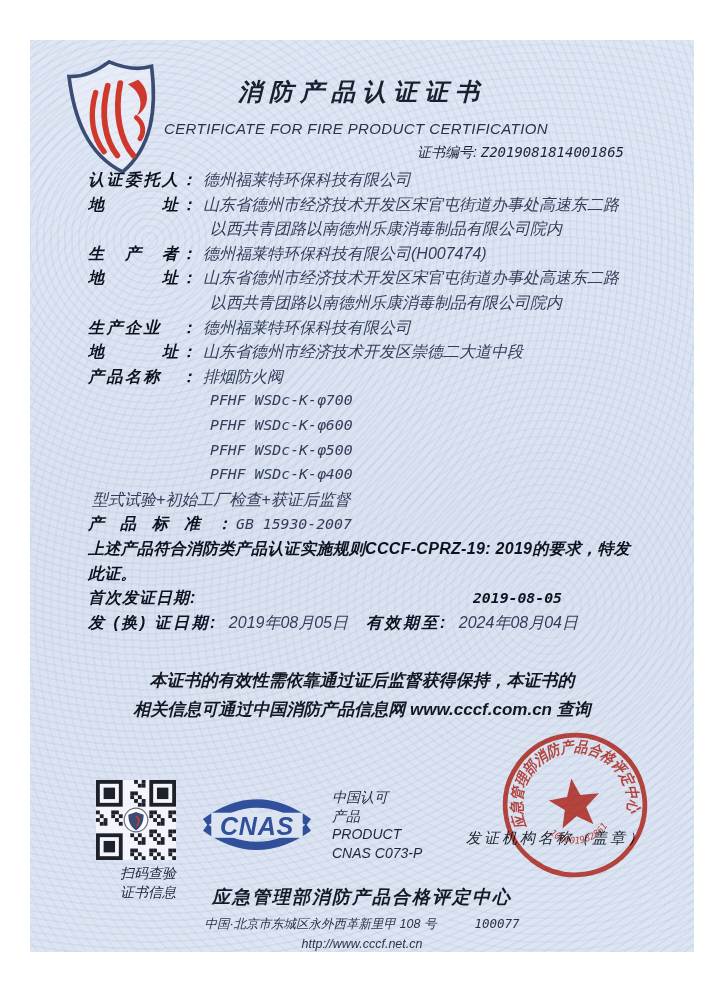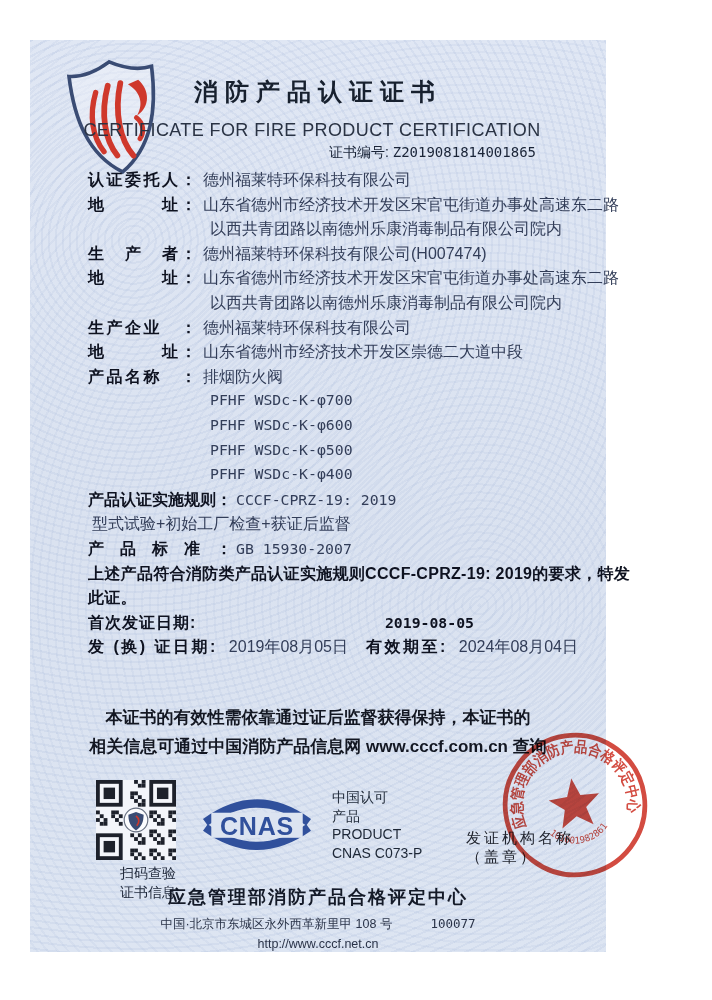--- a/index.html
+++ b/index.html
@@ -1,41 +1,41 @@
 <!DOCTYPE html>
 <html><head>
 <meta charset="utf-8">
 <style>
   html,body{margin:0;padding:0}
   body{width:712px;height:1000px;position:relative;background:#ffffff;overflow:hidden;
        font-family:"Liberation Sans","DejaVu Sans",sans-serif;-webkit-font-smoothing:antialiased}
-  .paper{position:absolute;left:30px;top:40px;width:576px;height:912px;background:#dce4f1;
+  .paper{position:absolute;left:30px;top:40px;width:664px;height:912px;background:#dce4f1;
     background-image:
       repeating-radial-gradient(circle at 18% 22%, rgba(150,170,210,.14) 0 2px, rgba(255,255,255,0) 2px 7px),
       repeating-radial-gradient(circle at 78% 62%, rgba(150,170,210,.11) 0 2px, rgba(255,255,255,0) 2px 8px),
-      linear-gradient(180deg,#e0e7f4 0%,#dae2f0 55%,#dde5f2 100%);}
+      linear-gradient(180deg,#e0e7f4 0%,#dae2f0 55%,#dde5f2 100%); font-style: italic;}
   .logo{position:absolute;left:22px;top:14px;width:128px;height:128px}
   .title{position:absolute;left:0;right:0;top:36px;text-align:center;font-size:24px;font-weight:bold;
          letter-spacing:7px;color:#17202e}
-  .subtitle{position:absolute;left:0;right:12px;top:80px;text-align:center;font-size:18px;color:#2a3344;letter-spacing:.4px}
+  .subtitle{position:absolute;left:0;right:12px;top:80px;text-align:center;font-size:15px;color:#2a3344;letter-spacing:.4px}
   .certno{position:absolute;right:70px;top:104px;font-size:14px;color:#1a2437}
   .certno .num{font-family:"DejaVu Sans Mono",monospace}
   .fields{position:absolute;left:58px;top:130px;right:12px}
   .row{display:flex;align-items:baseline;height:24.6px;font-size:16px;white-space:pre}
   .lab{font-weight:bold;letter-spacing:2.5px;color:#0e1220;white-space:pre}
   .long .lab{letter-spacing:0}
   .stmt .lab{letter-spacing:.3px}
   .val{color:#323d58;white-space:pre;margin-left:4px}
   .mono{font-family:"DejaVu Sans Mono",monospace;font-size:14.8px}
   .ind{padding-left:118px}
   .ctr{justify-content:space-between;padding-right:120px}
   .ctr .lab{letter-spacing:1px}
   .ctr .val{font-weight:bold;color:#0e1220}
   .lab2{margin-left:18px}
-  .notice{position:absolute;left:0;right:0;top:663px;text-align:center;font-weight:600;font-size:17px;
+  .notice{position:absolute;left:0;right:0;top:626px;text-align:center;font-weight:600;font-size:17px;
           color:#131722;line-height:29px}
   .qr{position:absolute;left:66px;top:740px;width:80px;height:80px}
   .qrcap{position:absolute;left:58px;top:824px;width:120px;text-align:center;font-size:14px;color:#222b3d;line-height:19px}
   .cnas{position:absolute;left:168px;top:746px;width:118px;height:80px}
   .cnastext{position:absolute;left:302px;top:748px;font-size:14px;color:#1d2736;line-height:18.5px}
   .sealcap{position:absolute;left:436px;top:789px;font-size:15px;letter-spacing:3px;color:#20242e;
            font-family:"Liberation Serif","DejaVu Serif",serif;z-index:1}
   .seal{position:absolute;left:468px;top:688px;width:154px;height:154px;opacity:.9;mix-blend-mode:multiply;
         transform:rotate(-8deg);z-index:2}
   .f-org{position:absolute;left:0;right:0;top:845px;text-align:center;font-size:18px;font-weight:bold;
@@ -71,21 +71,20 @@
       <div class="row"><span class="lab">生　产　者：</span><span class="val">德州福莱特环保科技有限公司(H007474)</span></div>
       <div class="row"><span class="lab">地　　　址：</span><span class="val">山东省德州市经济技术开发区宋官屯街道办事处高速东二路</span></div>
       <div class="row ind"><span class="val">以西共青团路以南德州乐康消毒制品有限公司院内</span></div>
       <div class="row"><span class="lab">生产企业　：</span><span class="val">德州福莱特环保科技有限公司</span></div>
       <div class="row"><span class="lab">地　　　址：</span><span class="val">山东省德州市经济技术开发区崇德二大道中段</span></div>
       <div class="row"><span class="lab">产品名称　：</span><span class="val">排烟防火阀</span></div>
       <div class="row ind"><span class="val mono">PFHF WSDc-K-φ700</span></div>
       <div class="row ind"><span class="val mono">PFHF WSDc-K-φ600</span></div>
       <div class="row ind"><span class="val mono">PFHF WSDc-K-φ500</span></div>
       <div class="row ind"><span class="val mono">PFHF WSDc-K-φ400</span></div>
-      <div class="row long"><span class="lab">产品认证实施规则：</span><span class="val mono">CCCF-CPRZ-19: 2019</span></div>
       <div class="row long"><span class="val">型式试验+初始工厂检查+获证后监督</span></div>
       <div class="row long"><span class="lab">产　品　标　准　：</span><span class="val mono">GB 15930-2007</span></div>
       <div class="row stmt"><span class="lab">上述产品符合消防类产品认证实施规则CCCF-CPRZ-19: 2019的要求，特发</span></div>
       <div class="row stmt"><span class="lab">此证。</span></div>
       <div class="row ctr"><span class="lab">首次发证日期: </span><span class="val mono">2019-08-05</span></div>
       <div class="row"><span class="lab">发 (换) 证日期: </span><span class="val">2019年08月05日</span><span class="lab lab2">有效期至: </span><span class="val">2024年08月04日</span></div>
     </div>
 
   <div class="notice">
     <div>本证书的有效性需依靠通过证后监督获得保持，本证书的</div>

